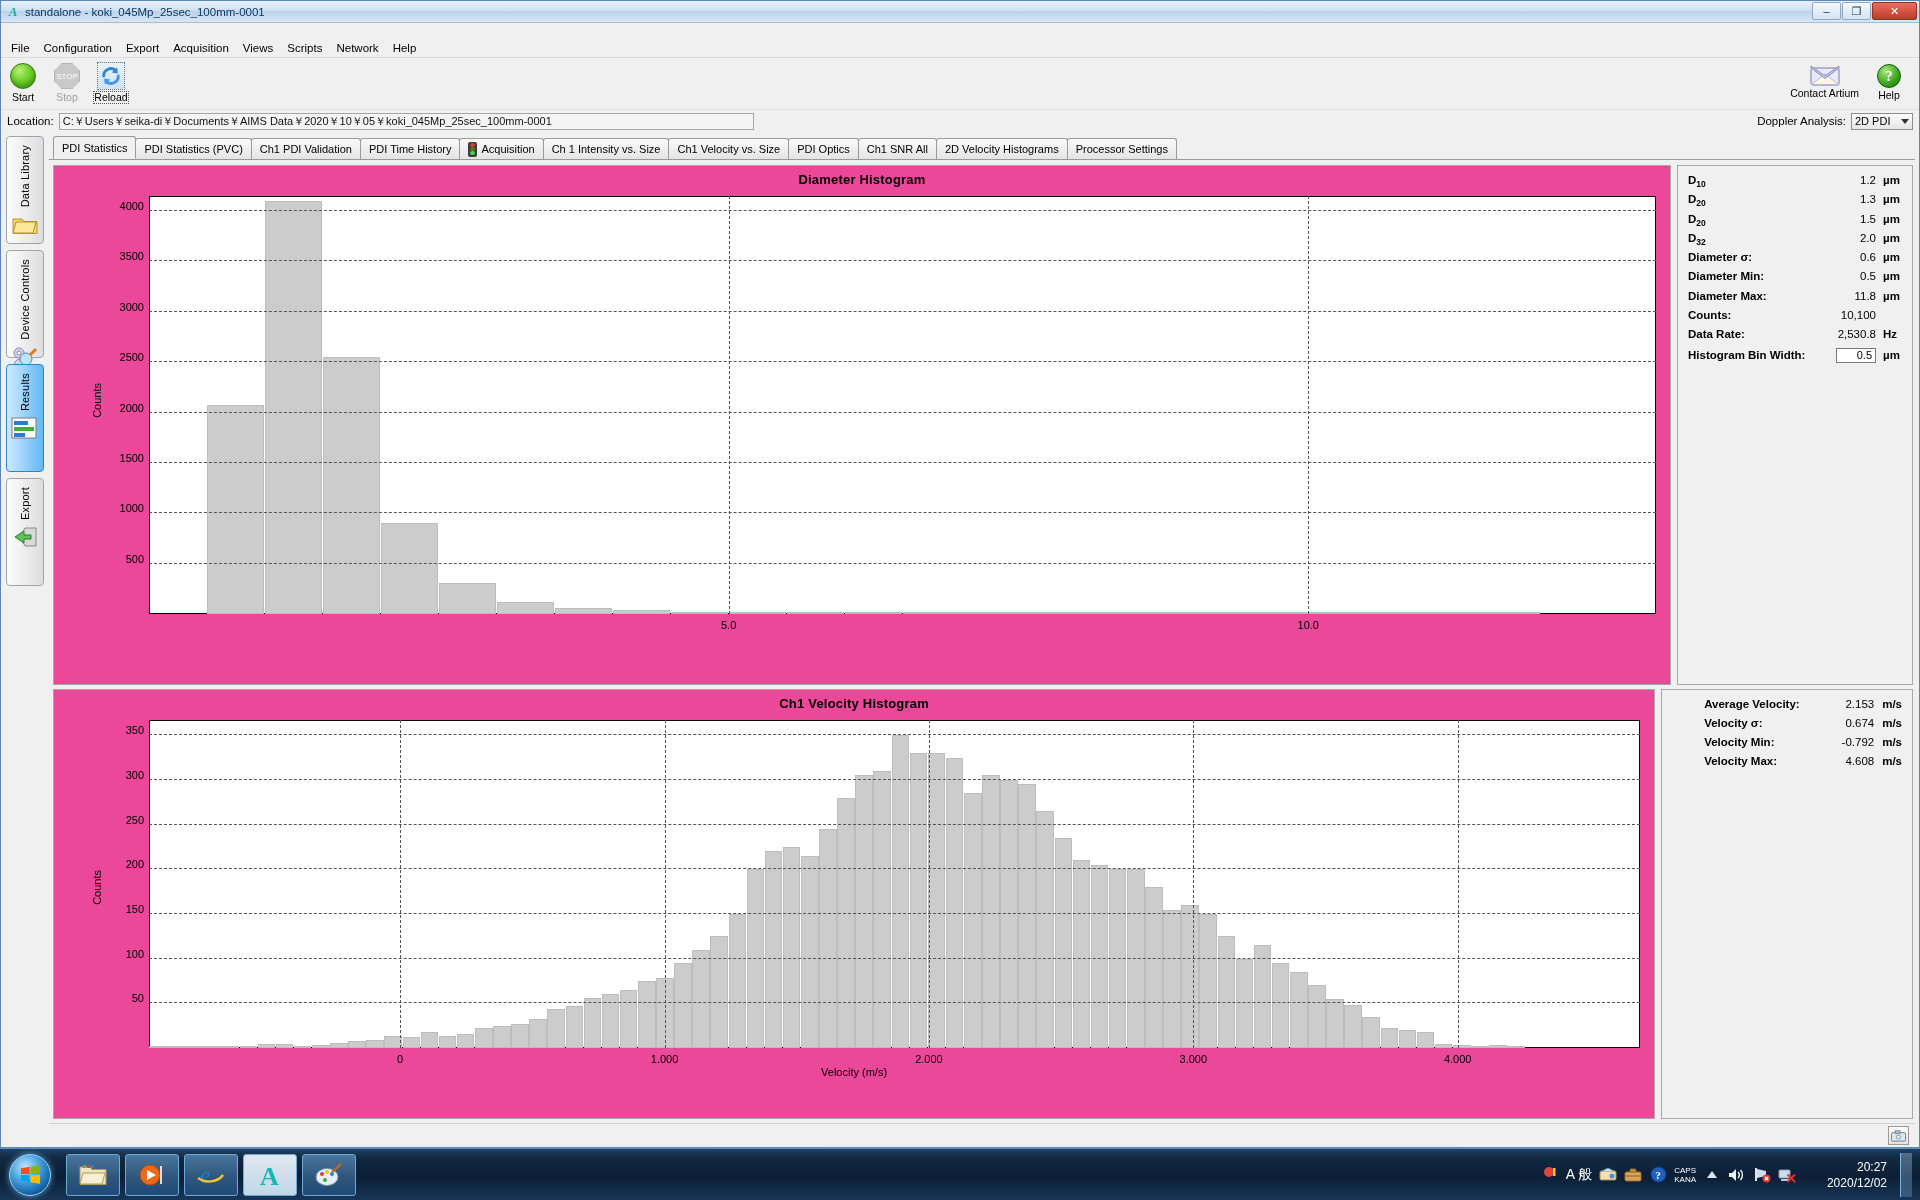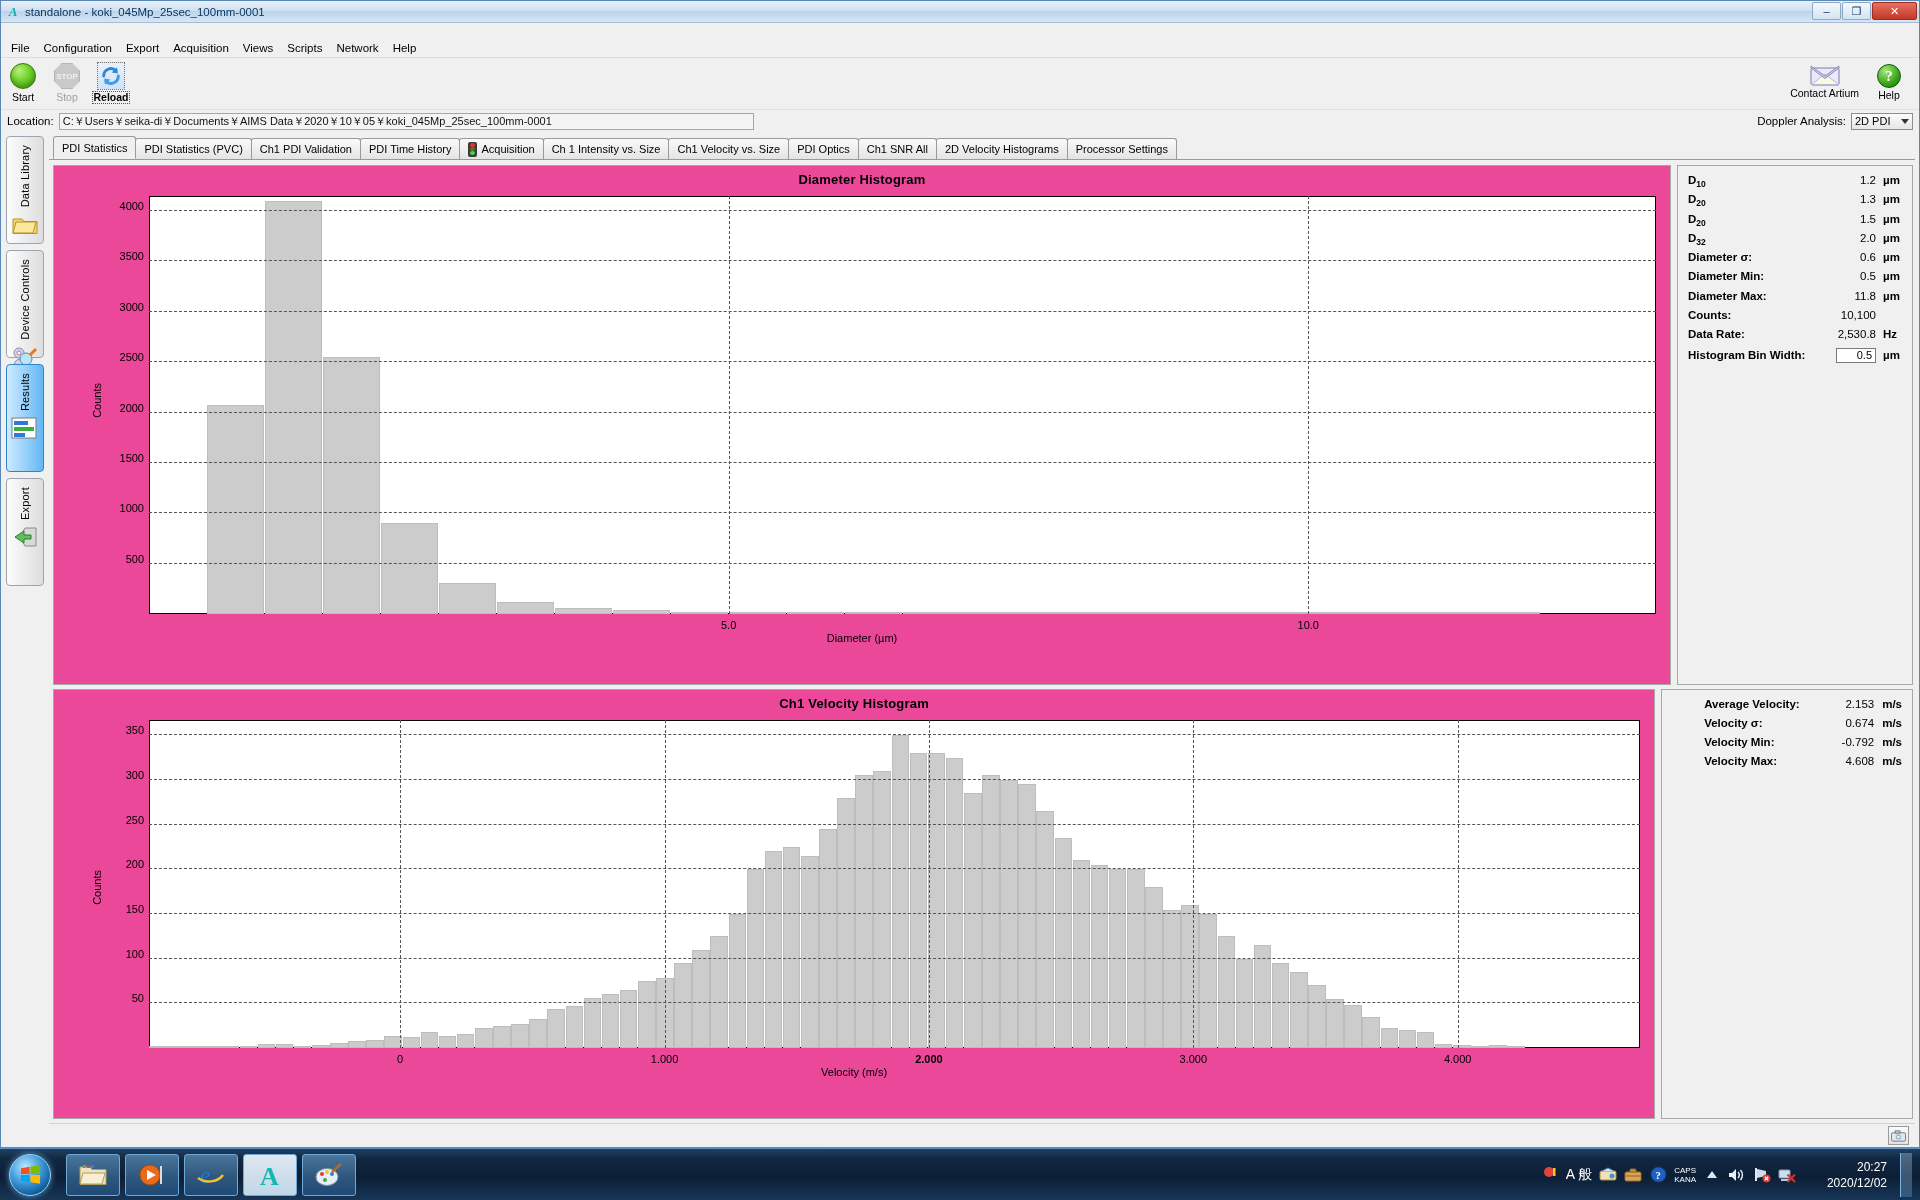--- a/index.html
+++ b/index.html
@@ -69,21 +69,21 @@
     display: flex; align-items: flex-start; position: relative;
     border-bottom: 1px solid #e2e2e2;
   }
   .tool-btn {
     width: 44px; height: 50px; display: flex; flex-direction: column;
     align-items: center; justify-content: flex-start; padding-top: 3px;
     font-size: 10.5px; color: #000;
   }
   .tool-btn.disabled { color: #a0a0a0; align-items: center; }
   .tool-btn.focus { }
-  .tool-btn.focus .tb-lbl { outline: 1px dotted #555; font-weight: bold; }
+  .tool-btn.focus .tb-lbl { outline: 1px dotted #555; }
   .tool-ico { width: 30px; height: 30px; position: relative; margin-bottom: 1px; }
   .ico-start {
     width: 26px; height: 26px; margin: 2px auto 0; border-radius: 50%;
     background: radial-gradient(circle at 35% 28%, #b8f07a 0%, #6fd12a 45%, #3f9e10 100%);
     border: 1px solid #2f7a0a;
     box-shadow: inset 0 -3px 5px rgba(0,0,0,.2);
   }
   .ico-stop {
     width: 26px; height: 26px; margin: 2px auto 0;
     background: #c9c9c9; border: 1px solid #b5b5b5;
@@ -526,21 +526,20 @@
                 <div class="ytick" style="bottom: 295.169px;">3000</div>
                 <div class="gridline-h" style="bottom: 352.53px;"></div>
                 <div class="ytick" style="bottom: 345.53px;">3500</div>
                 <div class="gridline-h" style="bottom: 402.892px;"></div>
                 <div class="ytick" style="bottom: 395.892px;">4000</div>
                 <div class="gridline-v" style="left: 579.615px;"></div>
                 <div class="xtick" style="left: 579.615px;">5.0</div>
                 <div class="gridline-v" style="left: 1159.23px;"></div>
                 <div class="xtick" style="left: 1159.23px;">10.0</div>
               </div>
-            <div class="axis-label-x" id="xlab-d" style="bottom: 40px;">Diameter (µm)</div>
             <div class="axis-label-y" id="ylab-d" style="left: 37px; top: 217px;">Counts</div>
           </div>
 
           <div class="stats-panel">
             <div id="dstats">
                 <div class="stat-row">
                   <span class="stat-name">D<span class="sub">10</span></span>
                   <span class="stat-val">1.2</span>
                   <span class="stat-unit">µm</span>
                 </div>
@@ -688,21 +687,21 @@
                 <div class="ytick" style="bottom: 216.377px;">250</div>
                 <div class="gridline-h" style="bottom: 268.052px;"></div>
                 <div class="ytick" style="bottom: 261.052px;">300</div>
                 <div class="gridline-h" style="bottom: 312.727px;"></div>
                 <div class="ytick" style="bottom: 305.727px;">350</div>
                 <div class="gridline-v" style="left: 251.167px;"></div>
                 <div class="xtick" style="left: 251.167px;">0</div>
                 <div class="gridline-v" style="left: 515.553px;"></div>
                 <div class="xtick" style="left: 515.553px;">1.000</div>
                 <div class="gridline-v" style="left: 779.939px;"></div>
-                <div class="xtick" style="left: 779.939px; font-weight: bold;">2.000</div>
+                <div class="xtick" style="left: 779.939px;">2.000</div>
                 <div class="gridline-v" style="left: 1044.32px;"></div>
                 <div class="xtick" style="left: 1044.32px;">3.000</div>
                 <div class="gridline-v" style="left: 1308.71px;"></div>
                 <div class="xtick" style="left: 1308.71px;">4.000</div>
               </div>
             <div class="axis-label-x" id="xlab-v" style="bottom: 40px;">Velocity (m/s)</div>
             <div class="axis-label-y" id="ylab-v" style="left: 37px; top: 180px;">Counts</div>
           </div>
 
           <div class="stats-panel">

